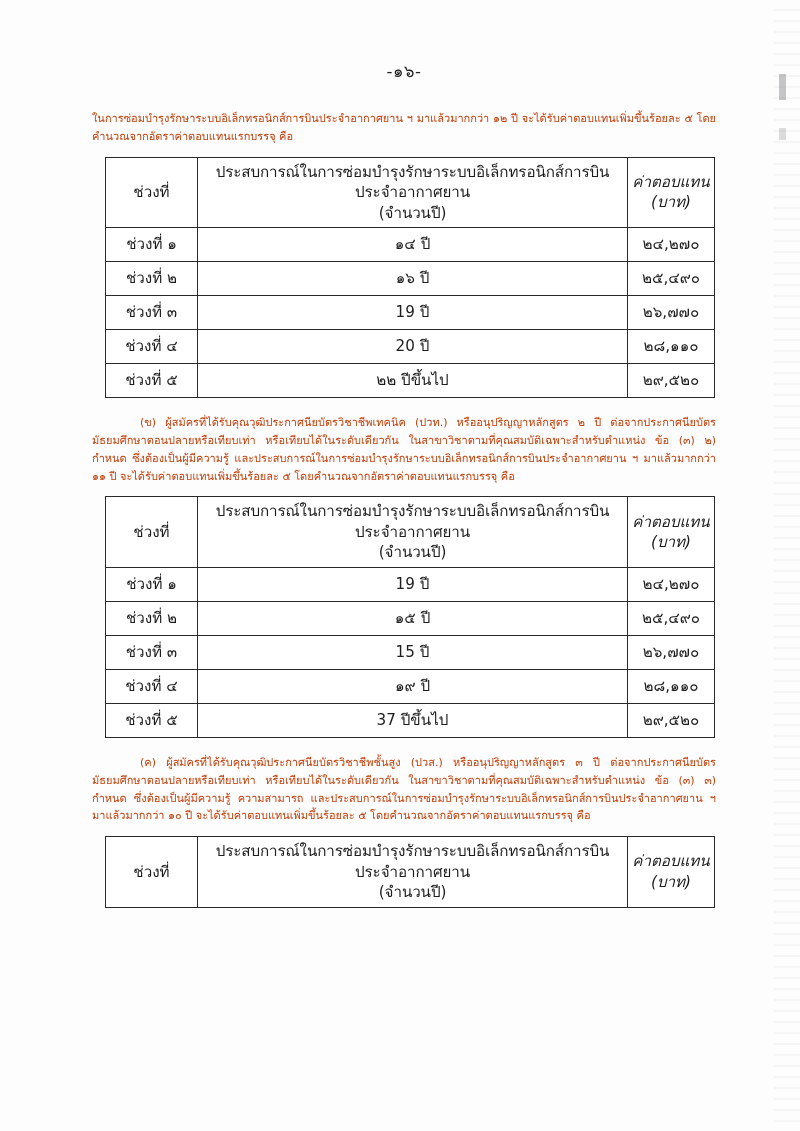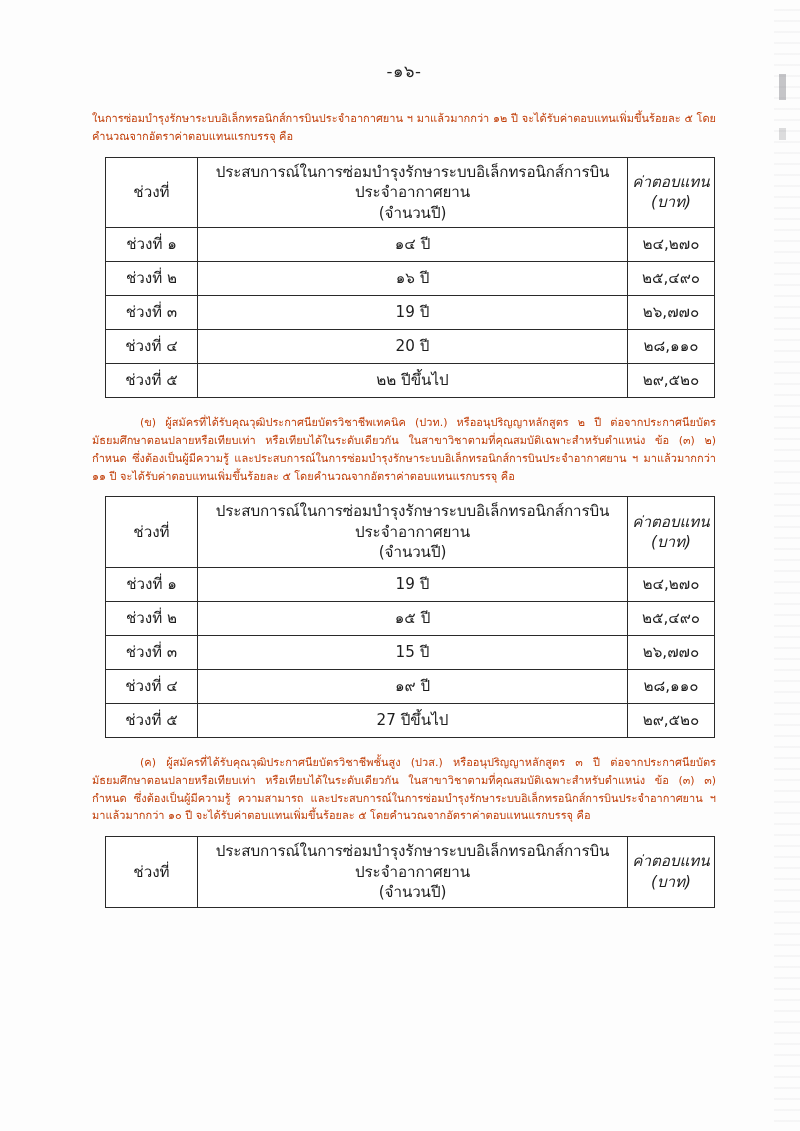--- a/index.html
+++ b/index.html
@@ -204,21 +204,21 @@
           <td class="exp-cell">15 ปี</td>
           <td class="pay-cell">๒๖,๗๗๐</td>
         </tr>
         <tr>
           <td class="range-cell">ช่วงที่ ๔</td>
           <td class="exp-cell">๑๙ ปี</td>
           <td class="pay-cell">๒๘,๑๑๐</td>
         </tr>
         <tr>
           <td class="range-cell">ช่วงที่ ๕</td>
-          <td class="exp-cell">27 ปีขึ้นไป</td>
+          <td class="exp-cell">37 ปีขึ้นไป</td>
           <td class="pay-cell">๒๙,๕๒๐</td>
         </tr>
       </tbody>
     </table>
 
     <p class="para indent gap">(ค)  ผู้สมัครที่ได้รับคุณวุฒิประกาศนียบัตรวิชาชีพชั้นสูง (ปวส.) หรืออนุปริญญาหลักสูตร ๓ ปี ต่อจากประกาศนียบัตรมัธยมศึกษาตอนปลายหรือเทียบเท่า หรือเทียบได้ในระดับเดียวกัน ในสาขาวิชาตามที่คุณสมบัติเฉพาะสำหรับตำแหน่ง ข้อ (๓) ๓) กำหนด ซึ่งต้องเป็นผู้มีความรู้ ความสามารถ และประสบการณ์ในการซ่อมบำรุงรักษาระบบอิเล็กทรอนิกส์การบินประจำอากาศยาน ฯ มาแล้วมากกว่า ๑๐ ปี จะได้รับค่าตอบแทนเพิ่มขึ้นร้อยละ ๕ โดยคำนวณจากอัตราค่าตอบแทนแรกบรรจุ คือ</p>
 
     <table class="pay-table">
       <colgroup>
         <col class="c-range">

